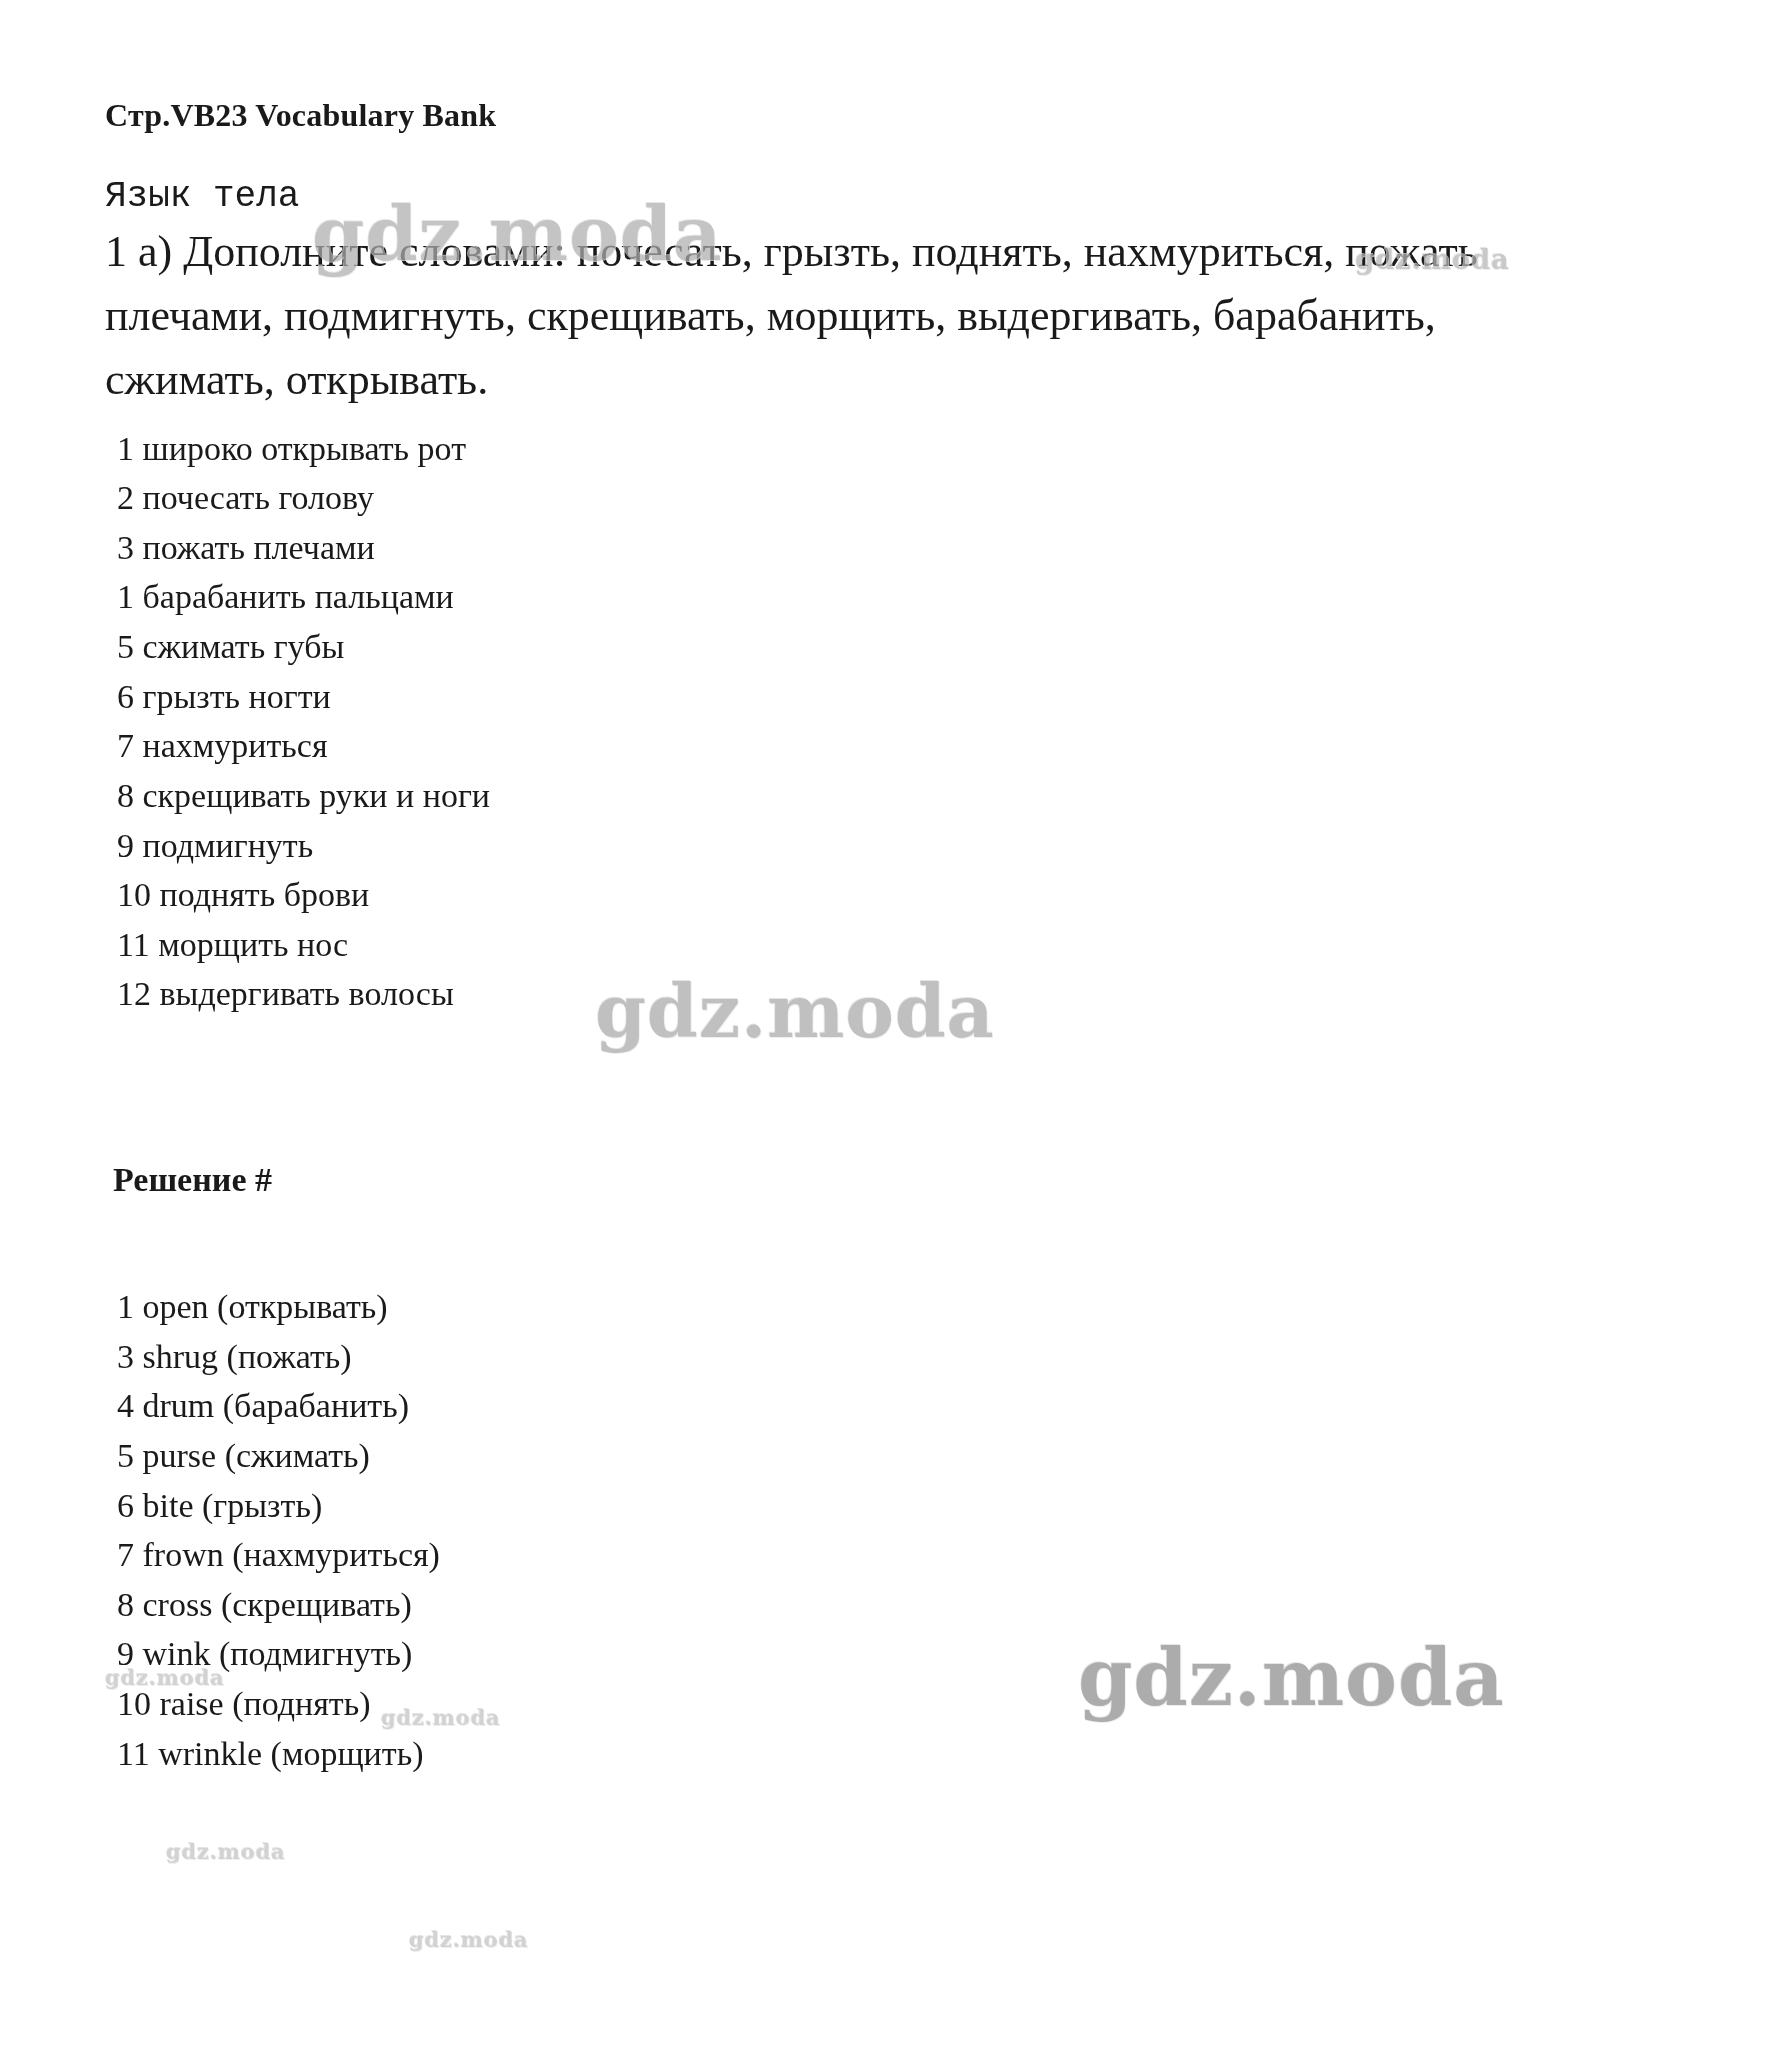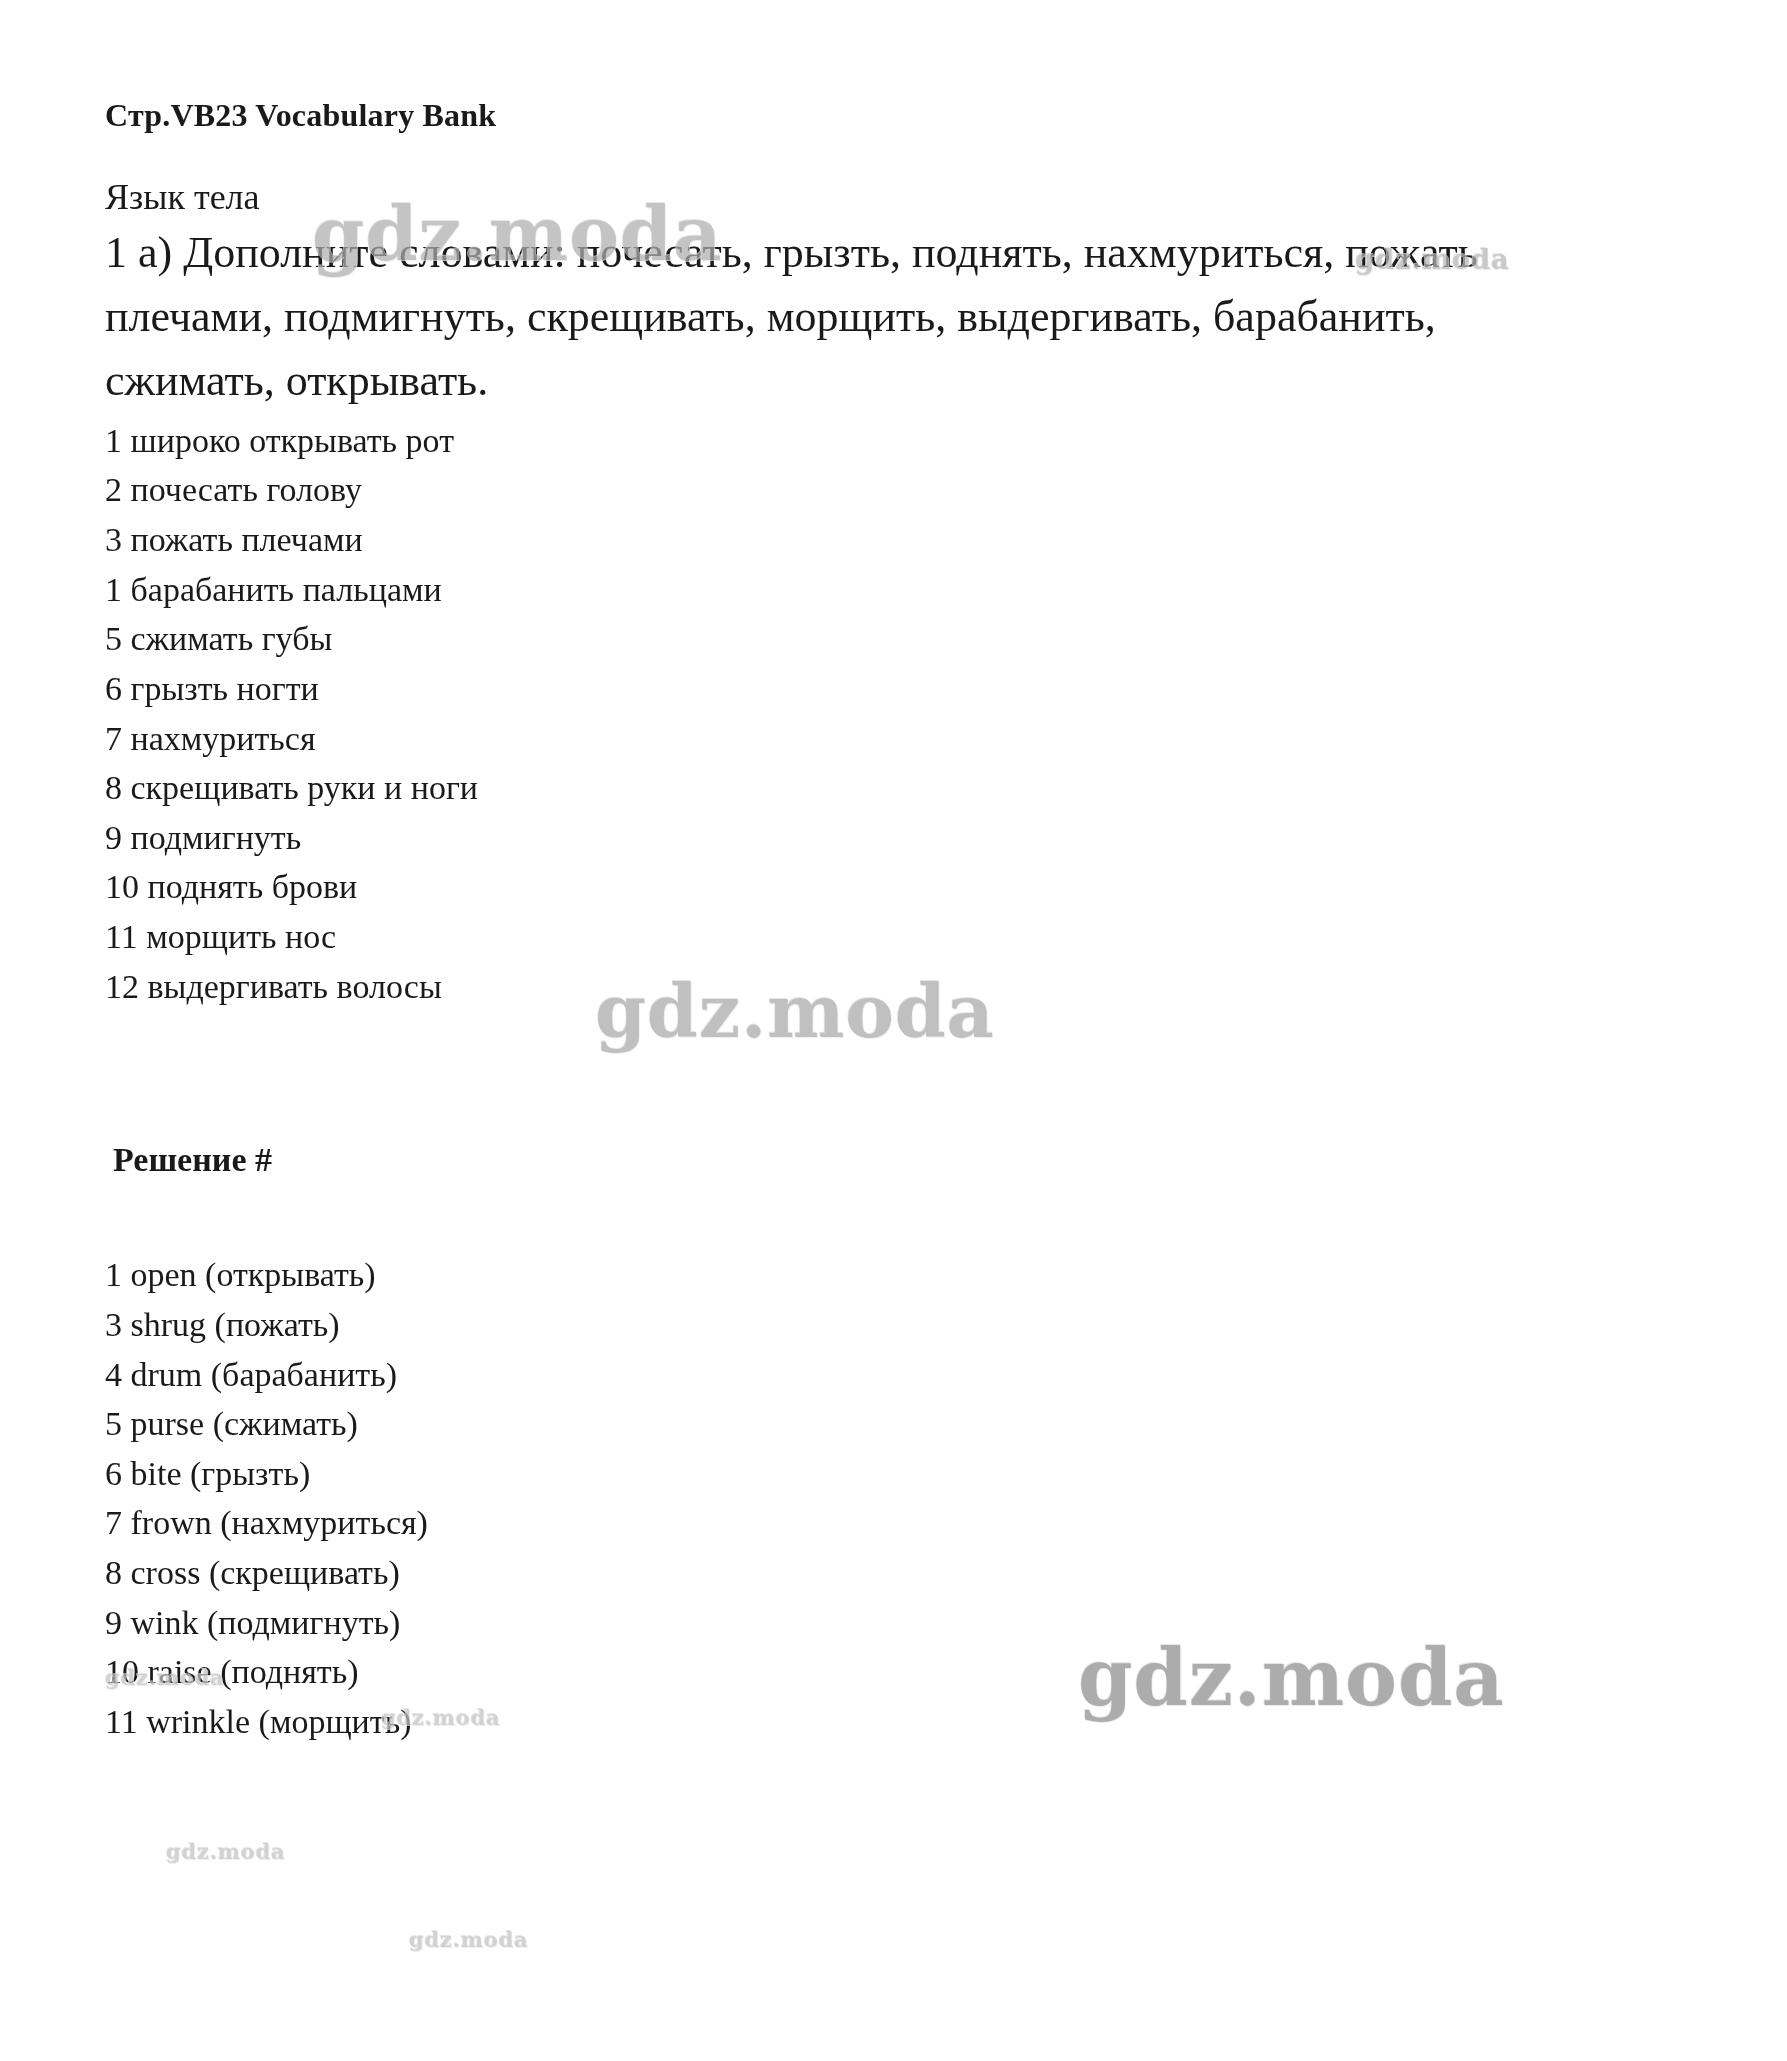--- a/index.html
+++ b/index.html
@@ -30,30 +30,30 @@
   .doc-title {
     font-size: 32px;
     font-weight: bold;
     letter-spacing: 0.2px;
     margin: 0 0 42px 0;
     font-family: "Liberation Serif", serif;
   }
   .section-heading {
     font-size: 36px;
     margin: 0 0 3.2px 0;
-    font-family: Liberation Serif, serif;
+    font-family: Liberation Mono, monospace;
   }
   .task-intro {
     font-size: 44px;
     line-height: 1.45;
     margin: 0 0 3.2px 0;
     max-width: 1507px;
   }
   .list {
-    margin: 0;
+    margin: 12px;
     padding: 0;
     list-style: none;
   }
   .list li {
     font-size: 34px;
     line-height: 1.46;
     white-space: nowrap;
   }
   .answer-heading {
     font-size: 34px;

